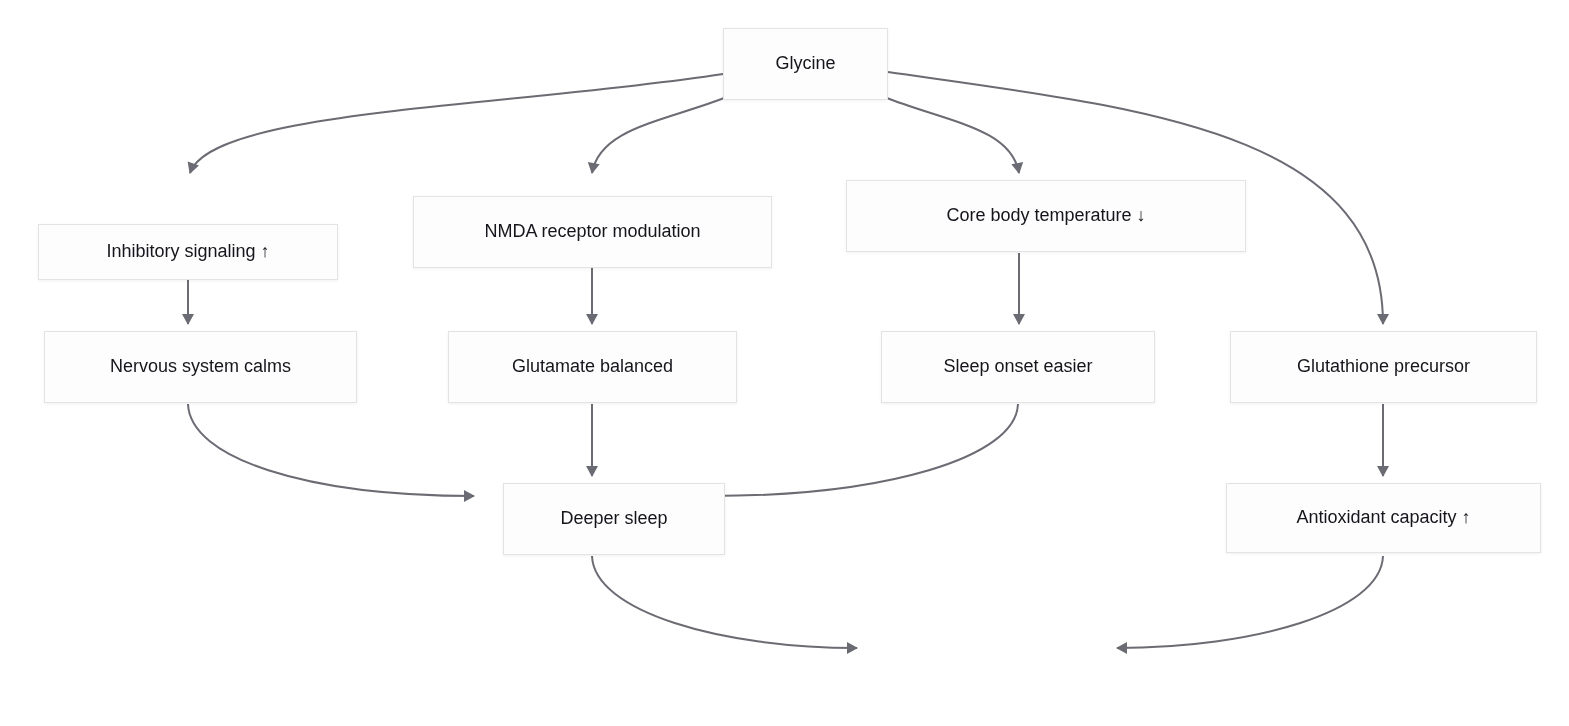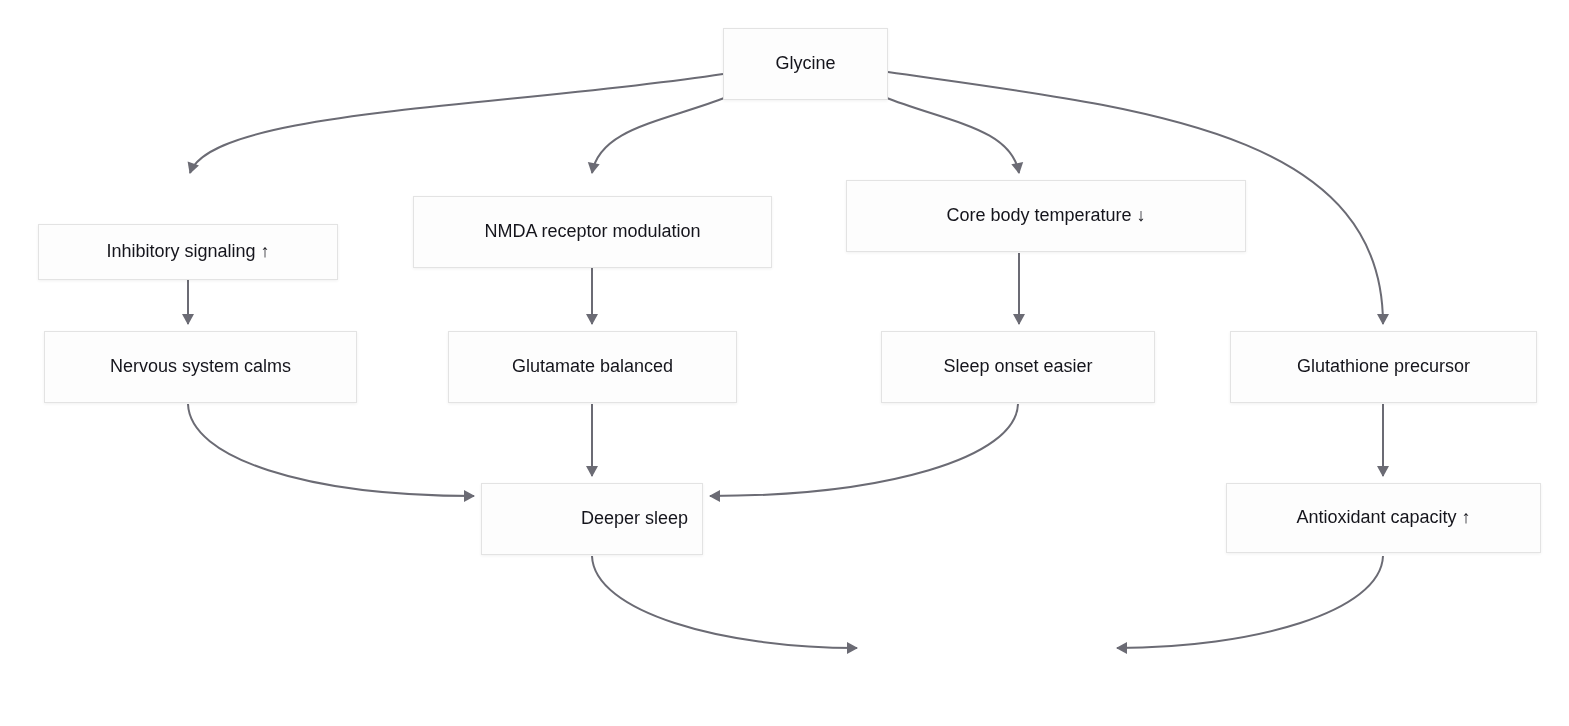--- a/index.html
+++ b/index.html
@@ -45,21 +45,21 @@
   .node .label { padding: 0 14px; }
 
   #n-glycine     { left: 723px;  top: 28px;  width: 165px; height: 72px; }
   #n-inhibitory  { left: 38px;   top: 180px; width: 300px; height: 56px; margin-top: 44px; }
   #n-nmda        { left: 413px;  top: 180px; width: 359px; height: 72px; margin-top: 16px; }
   #n-core        { left: 846px;  top: 180px; width: 400px; height: 72px; }
   #n-nervous     { left: 44px;   top: 331px; width: 313px; height: 72px; }
   #n-glutamate   { left: 448px;  top: 331px; width: 289px; height: 72px; }
   #n-sleep       { left: 881px;  top: 331px; width: 274px; height: 72px; }
   #n-glutathione { left: 1230px; top: 331px; width: 307px; height: 72px; }
-  #n-deeper      { left: 481px;  top: 483px; width: 222px; height: 72px; justify-content: flex-end; }
+  #n-deeper      { left: 503px;  top: 483px; width: 222px; height: 72px; }
   #n-antiox      { left: 1226px; top: 483px; width: 315px; height: 70px; }
   #n-better      { left: 864px;  top: 634px; width: 246px; height: 72px; }
 
   .edge {
     fill: none;
     stroke: #6b6b74;
     stroke-width: 2px;
   }
 </style>
 </head>

